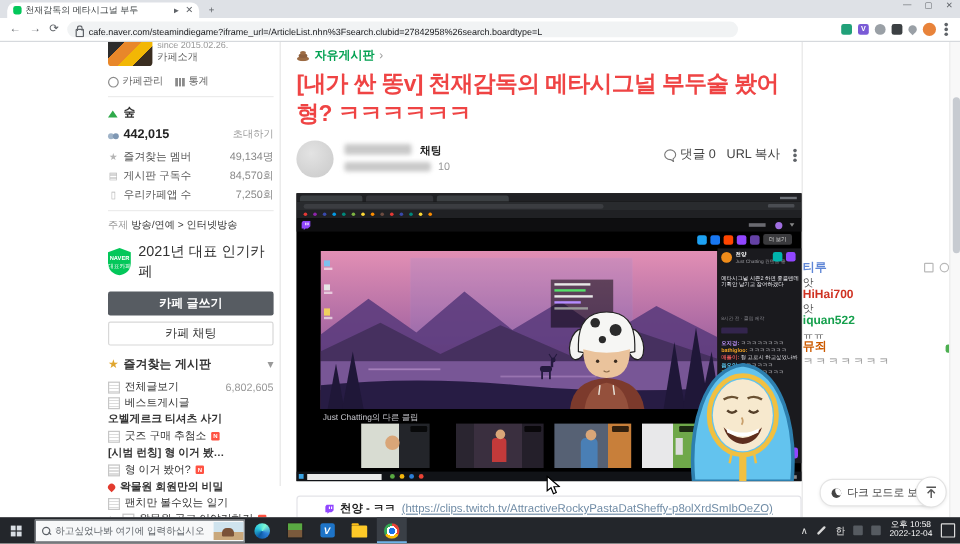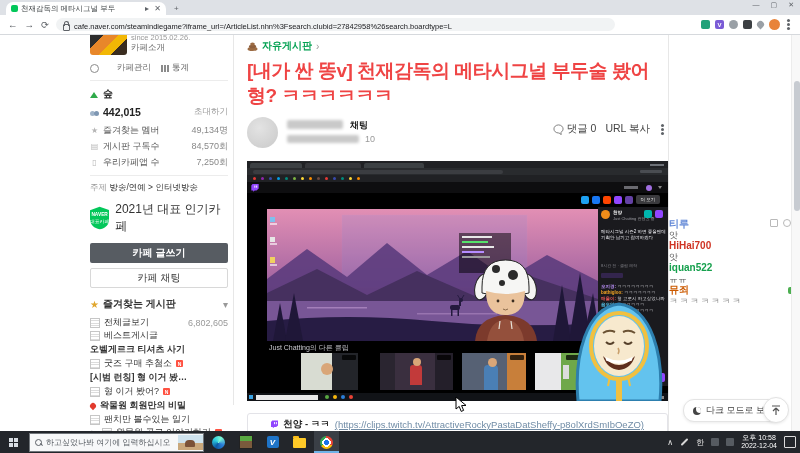--- a/index.html
+++ b/index.html
@@ -166,21 +166,21 @@
 
     <div class="sidebar">
       <div class="row">
         <div class="logo"></div>
         <div>
           <div class="muted">since 2015.02.26.</div>
           <div class="lnk">카페소개</div>
         </div>
       </div>
       <div class="row" style="margin-top:7px;gap:10px">
-        <span class="row" style="gap:18px">
+        <span class="row" style="gap:3px">
           <i class="gear"></i>
           <span class="lnk">카페관리</span>
           </span>
         <span class="row" style="gap:3px">
           <i class="bars"></i>
           <span class="lnk">통계</span>
           </span>
       </div>
       <div class="hr"></div>
       <div class="row" style="gap:5px">

